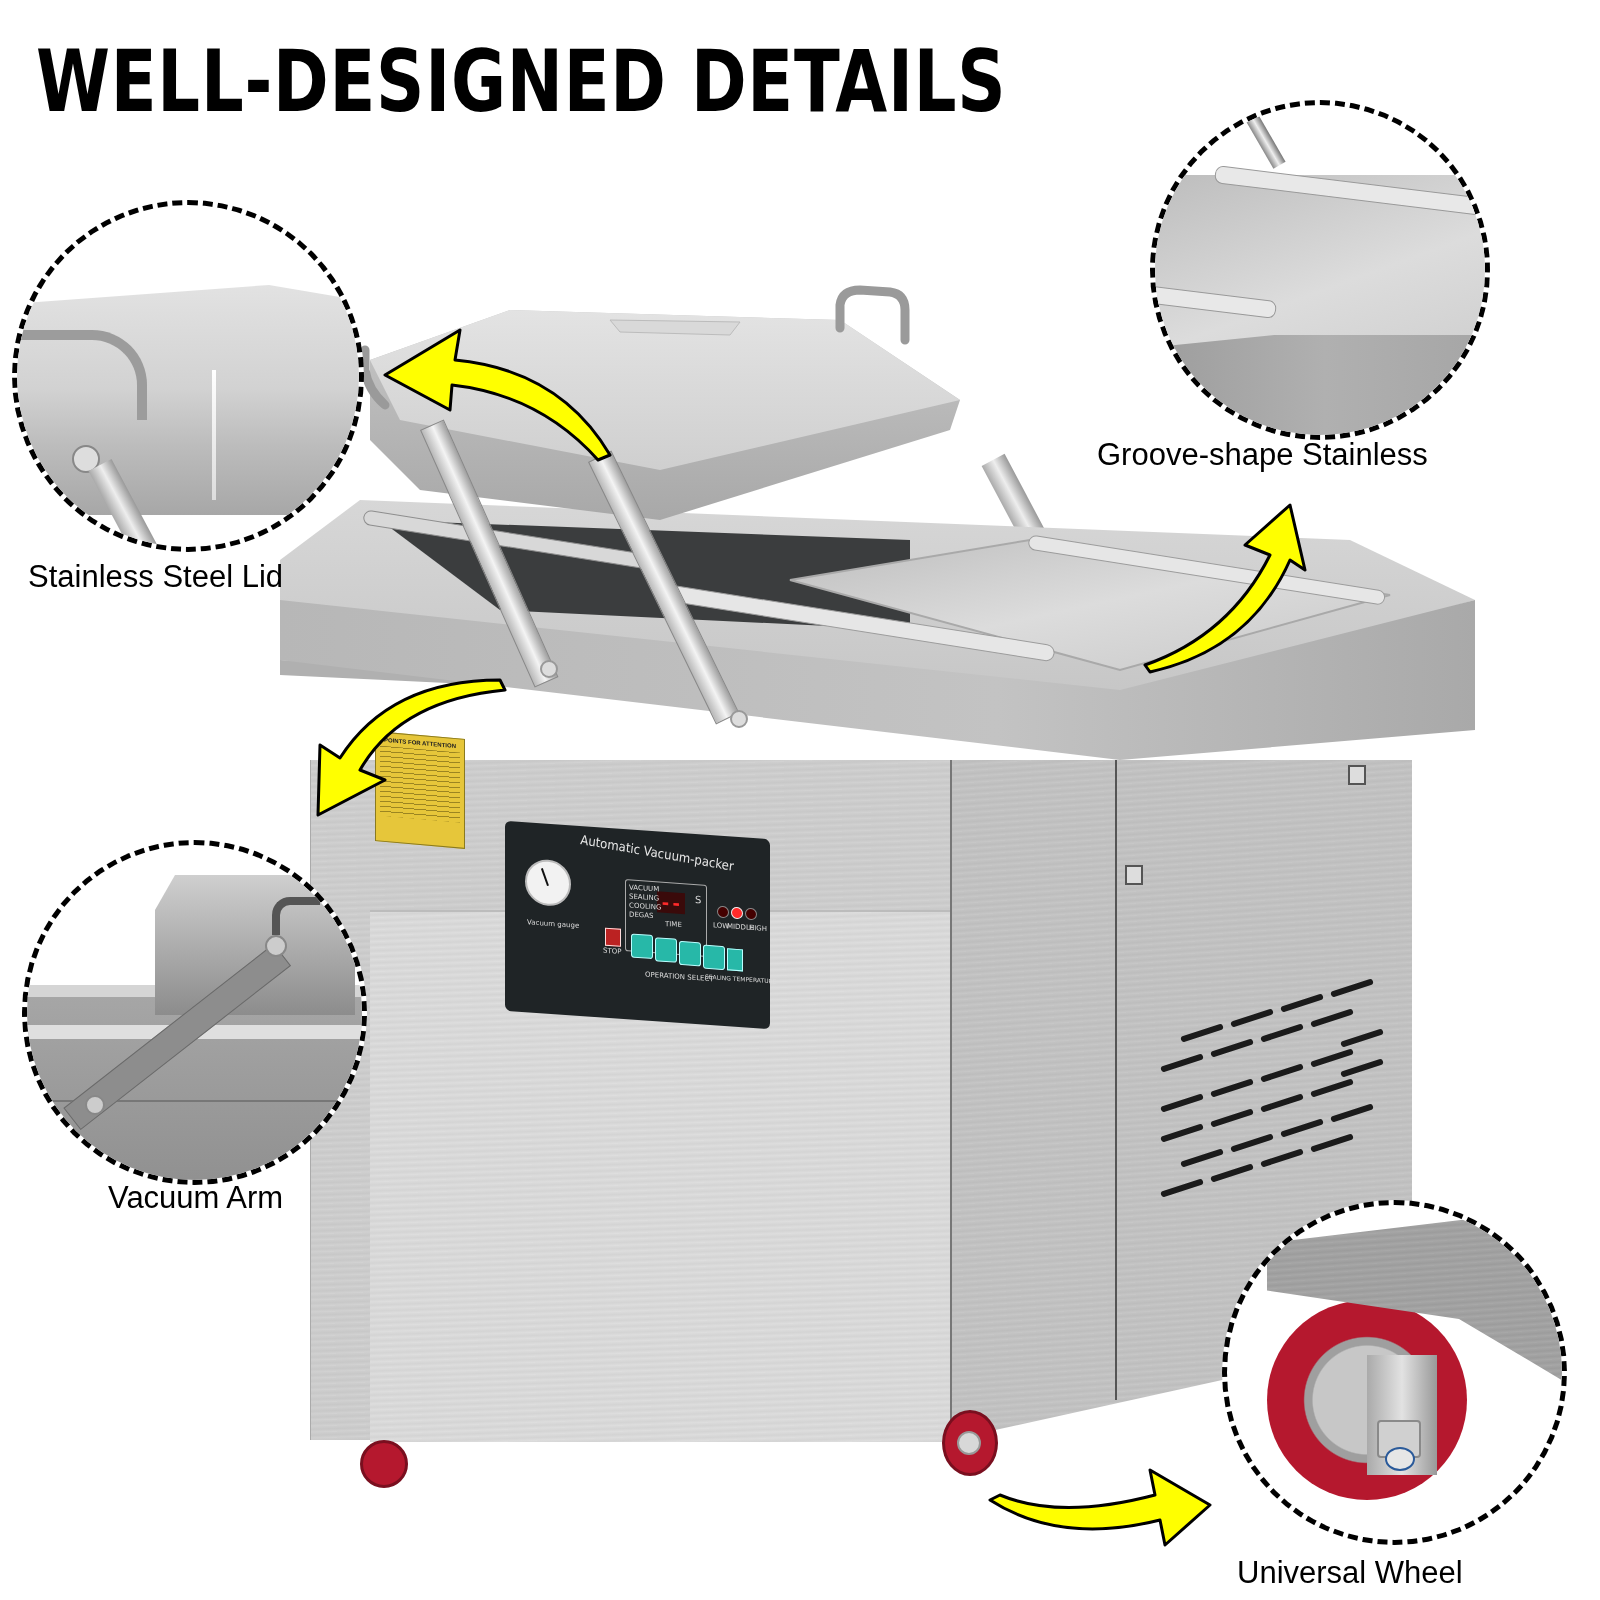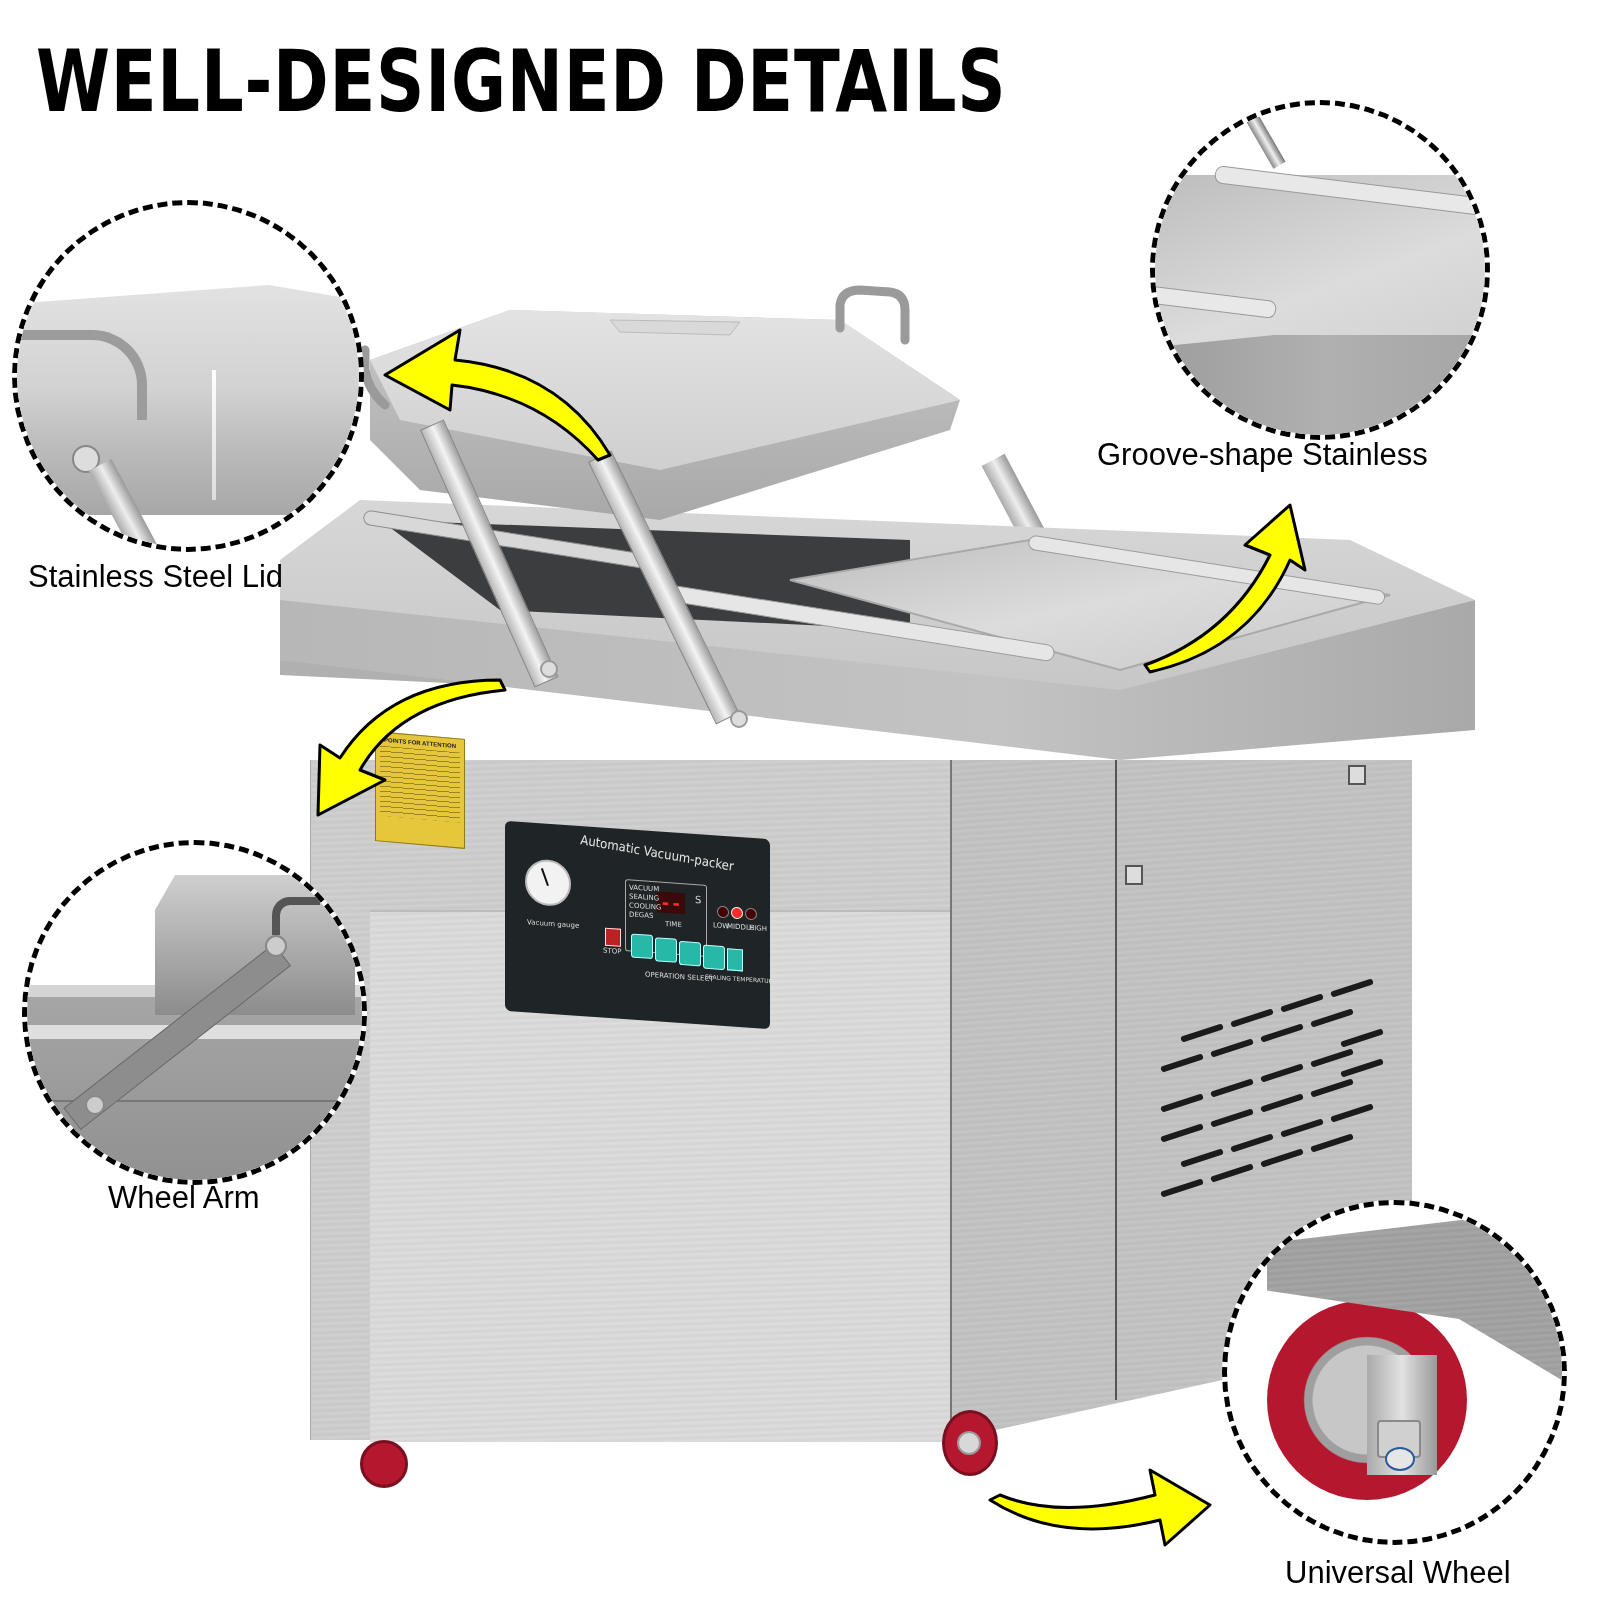--- a/index.html
+++ b/index.html
@@ -199,22 +199,22 @@
   <div class="abs" style="left:0;top:150px;width:345px;height:200px;background:linear-gradient(180deg,#a6a6a6,#8f8f8f);"></div>
   <div class="abs" style="left:0;top:140px;width:345px;height:12px;background:#d5d5d5;"></div>
   <div class="abs" style="left:0;top:180px;width:345px;height:14px;background:#dfdfdf;"></div>
   <div class="abs" style="left:0;top:255px;width:345px;height:2px;background:#777;"></div>
   <div class="abs" style="left:128px;top:30px;width:200px;height:140px;background:linear-gradient(180deg,#cfcfcf,#8c8c8c);clip-path:polygon(10% 0,100% 0,100% 100%,0 100%,0 25%);"></div>
   <div class="abs" style="left:245px;top:52px;width:40px;height:30px;border-top:8px solid #555;border-left:8px solid #555;border-top-left-radius:18px;"></div>
   <div class="abs" style="left:45px;top:260px;width:265px;height:26px;background:#8d8d8d;border:1px solid #6a6a6a;transform:rotate(-38deg);transform-origin:left center;"></div>
   <div class="abs" style="left:238px;top:90px;width:18px;height:18px;border-radius:50%;background:#ccc;border:2px solid #888;"></div>
   <div class="abs" style="left:58px;top:250px;width:16px;height:16px;border-radius:50%;background:#ccc;border:2px solid #888;"></div>
 </div>
-<div class="abs label" style="left:108px;top:1180px;">Wheel Arm</div>
+<div class="abs label" style="left:108px;top:1180px;">Vacuum Arm</div>
 
 <div class="abs circle" style="left:1222px;top:1200px;width:345px;height:345px;">
   <div class="abs" style="left:40px;top:95px;width:200px;height:200px;border-radius:50%;background:radial-gradient(circle,#c7c7c7 0 38%,#9f9f9f 39% 44%,#b5182e 45% 100%);"></div>
   <div class="abs" style="left:140px;top:150px;width:70px;height:120px;background:linear-gradient(90deg,#aaa,#e2e2e2,#999);"></div>
   <div class="abs" style="left:150px;top:215px;width:40px;height:34px;background:#d0d0d0;border:2px solid #8a8a8a;border-radius:4px;"></div>
   <div class="abs" style="left:158px;top:242px;width:26px;height:20px;border-radius:50%;background:#e6e6e6;border:2px solid #2a5a9a;"></div>
   <div class="abs" style="left:40px;top:0px;width:320px;height:190px;background:repeating-linear-gradient(176deg,#a5a5a5 0,#9c9c9c 3px,#a8a8a8 6px);clip-path:polygon(0 20%,100% 0,100% 100%,60% 60%,0 45%);"></div>
 </div>
-<div class="abs label" style="left:1237px;top:1555px;margin-left:48px;">Universal Wheel</div>
+<div class="abs label" style="left:1237px;top:1555px;">Universal Wheel</div>
 
 </body></html>

